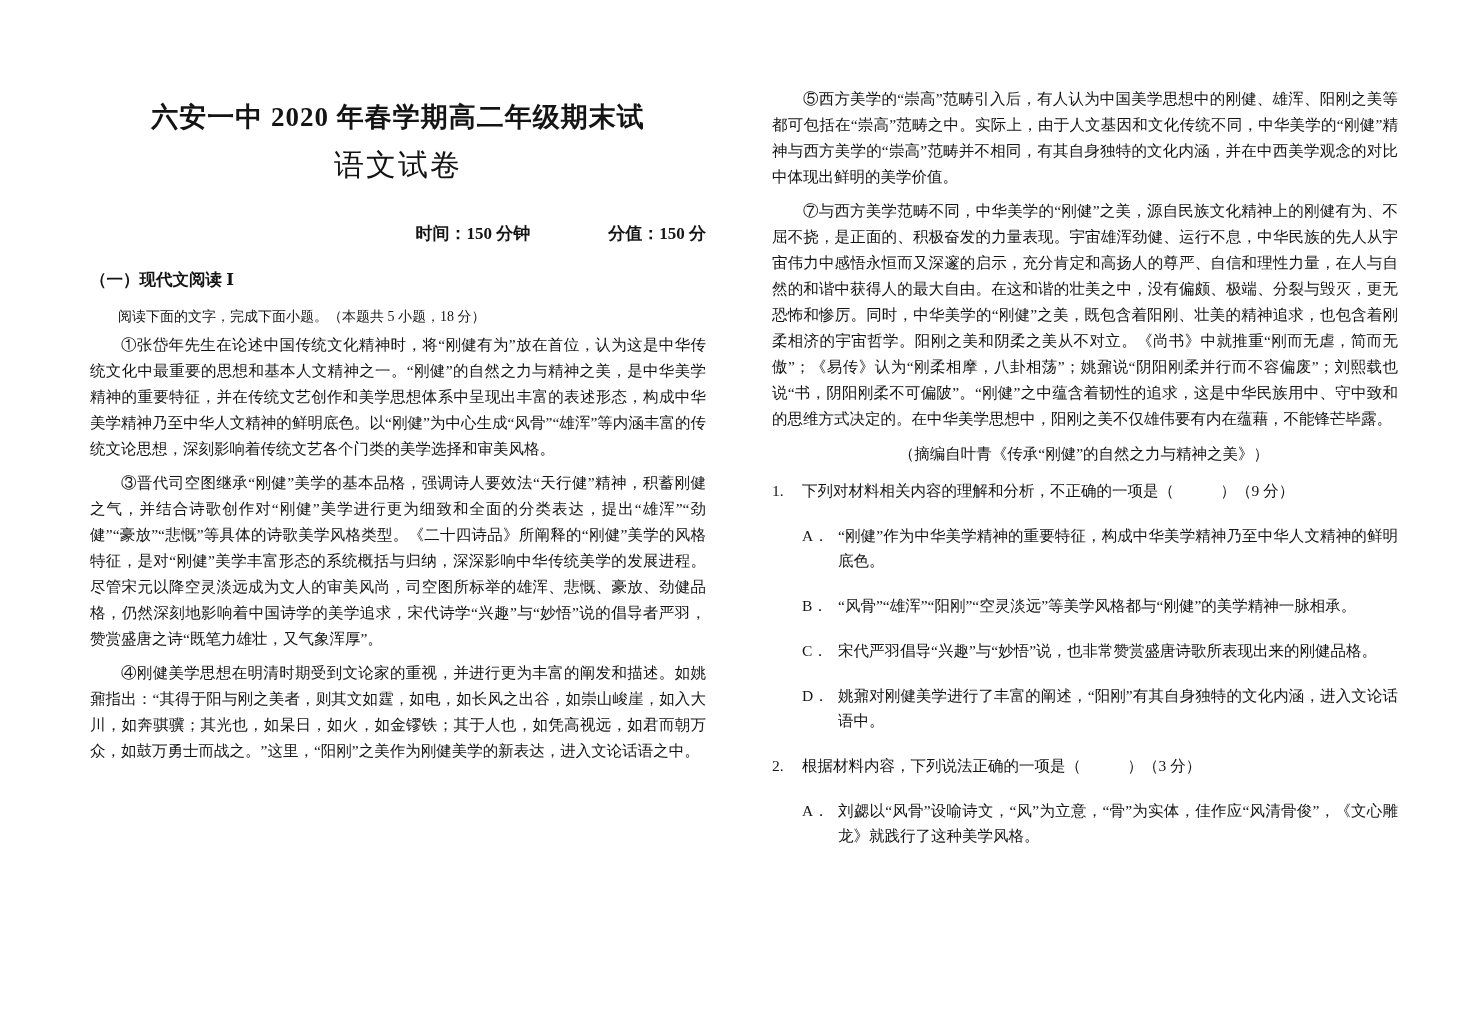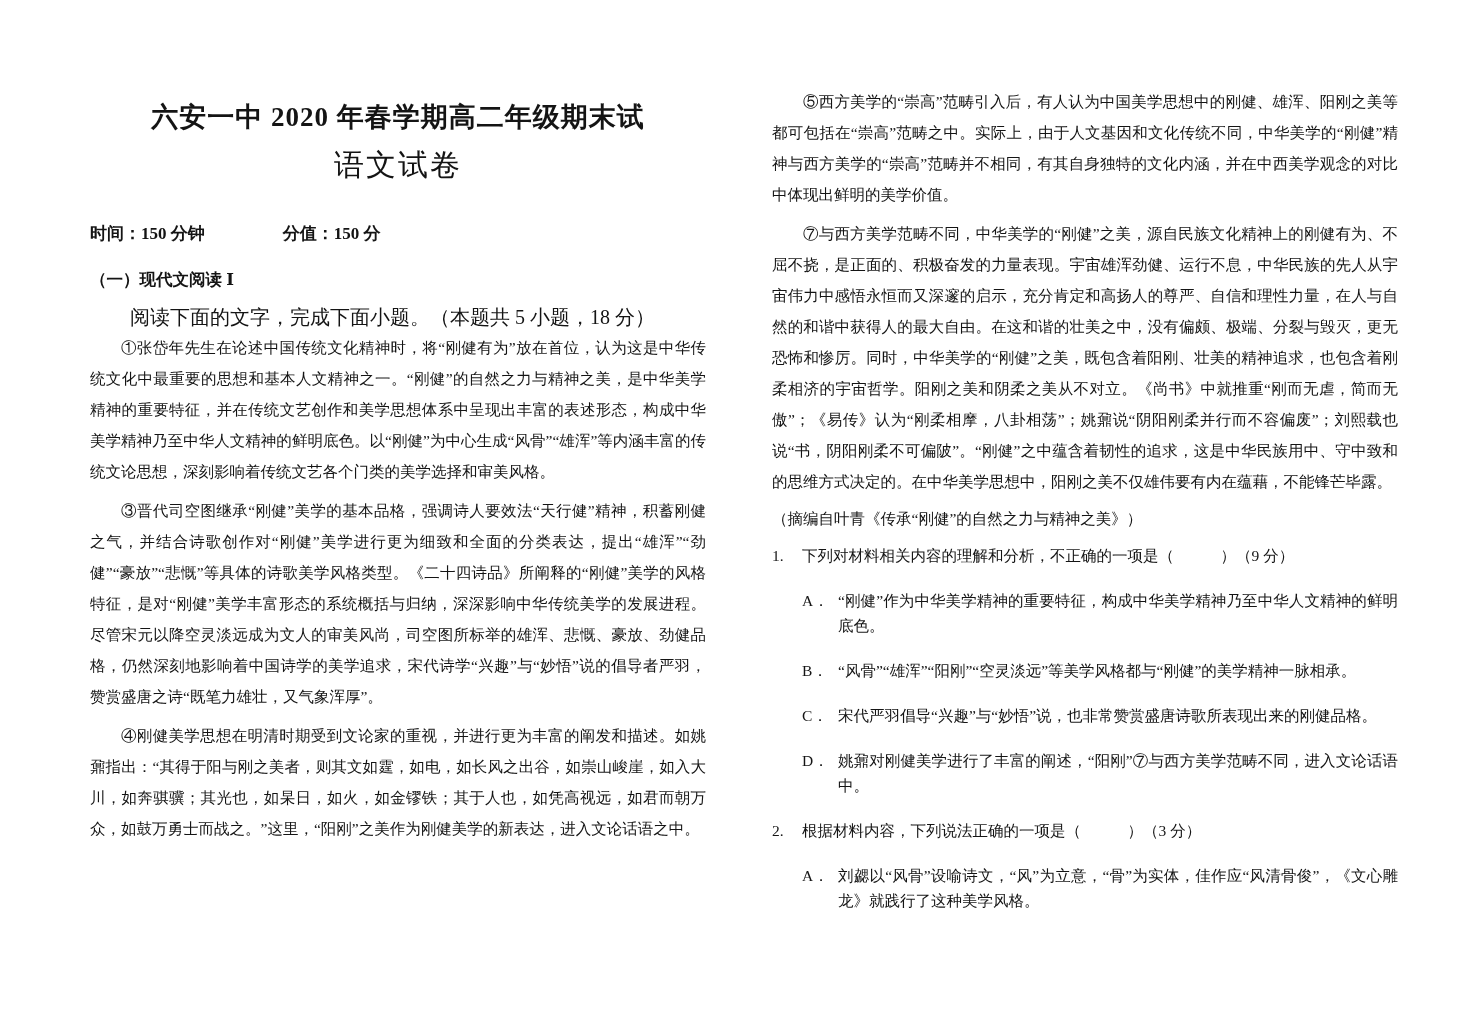--- a/index.html
+++ b/index.html
@@ -22,37 +22,37 @@
 
   .exam-title {
     text-align: center; font-size: 27px; font-weight: bold;
     margin: 22px 0 10px 0; letter-spacing: 1px; line-height: 38px;
   }
   .exam-subtitle {
     text-align: center; font-size: 30px; font-weight: normal;
     margin: 0 0 38px 0; line-height: 38px; letter-spacing: 2px;
   }
   .meta-row {
-    display: flex; justify-content: flex-start; gap: 78px;
+    display: flex; justify-content: flex-end; gap: 78px;
     font-weight: bold; font-size: 17px; margin: 0 0 24px 0;
   }
   .heading {
     font-weight: bold; font-size: 16.5px; margin: 14px 0 0 0; line-height: 22px;
   }
   .instruction {
-    font-size: 20px; text-indent: 2em; margin: 15px 0 0 0; line-height: 22px;
+    font-size: 14px; text-indent: 2em; margin: 15px 0 0 0; line-height: 22px;
   }
   .para {
-    font-size: 15.5px; line-height: 31px;
+    font-size: 15.5px; line-height: 26px;
     text-indent: 2em; text-align: justify;
     margin: 8px 0 0 0;
   }
   .para.first { margin-top: 4px; }
   .attribution {
-    font-size: 15.5px; text-align: left; margin: 10px 2px 4px 0; line-height: 24px;
+    font-size: 15.5px; text-align: center; margin: 10px 2px 4px 0; line-height: 24px;
   }
   .question { font-size: 15.5px; margin-top: 12px; }
   .stem { display: flex; line-height: 25px; }
   .qnum { flex: 0 0 30px; }
   .qtext { flex: 1; }
   .option { display: flex; line-height: 25px; margin: 20px 0 0 30px; }
   .olabel { flex: 0 0 36px; }
   .otext { flex: 1; text-align: justify; }
 </style>
 </head>
@@ -95,21 +95,21 @@
       <div class="option">
         <span class="olabel">B．</span>
         <span class="otext">“风骨”“雄浑”“阳刚”“空灵淡远”等美学风格都与“刚健”的美学精神一脉相承。</span>
       </div>
       <div class="option">
         <span class="olabel">C．</span>
         <span class="otext">宋代严羽倡导“兴趣”与“妙悟”说，也非常赞赏盛唐诗歌所表现出来的刚健品格。</span>
       </div>
       <div class="option">
         <span class="olabel">D．</span>
-        <span class="otext">姚鼐对刚健美学进行了丰富的阐述，“阳刚”⑦与西方美学范畴不同，进入文论话语中。</span>
+        <span class="otext">姚鼐对刚健美学进行了丰富的阐述，“阳刚”有其自身独特的文化内涵，进入文论话语中。</span>
       </div>
     </div>
 
     <div class="question" style="margin-top:20px">
       <div class="stem">
         <span class="qnum">2.</span>
         <span class="qtext">根据材料内容，下列说法正确的一项是（　　　）（3 分）</span>
       </div>
       <div class="option">
         <span class="olabel">A．</span>

